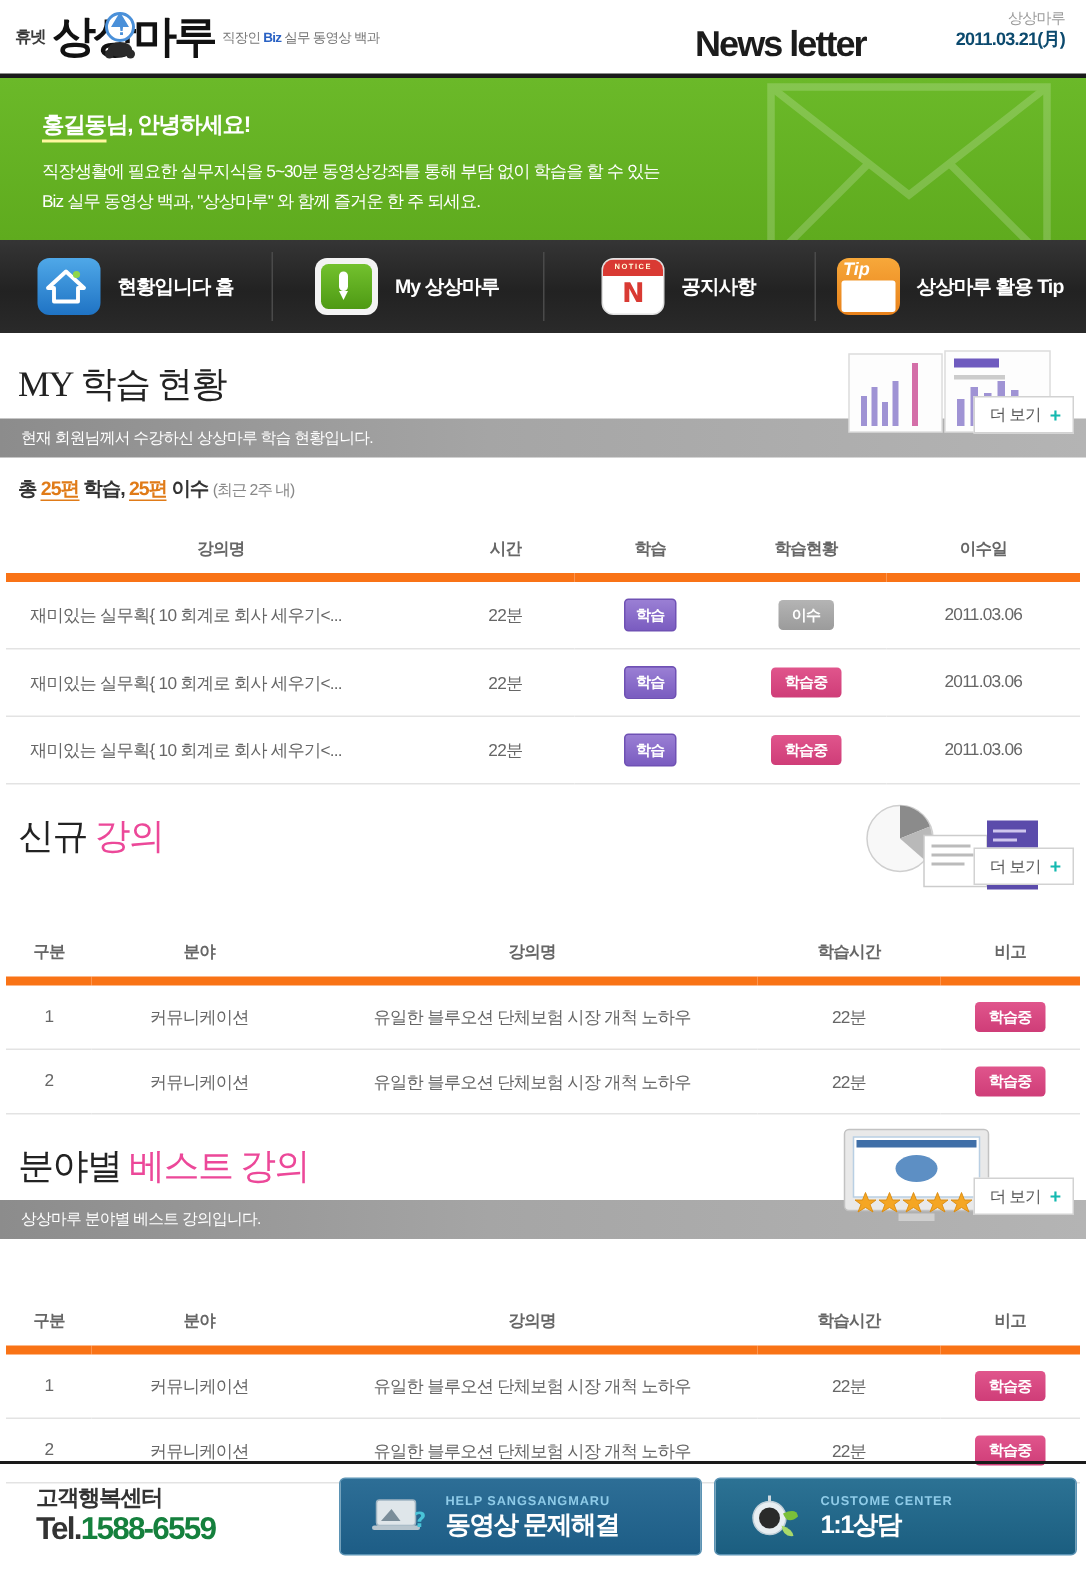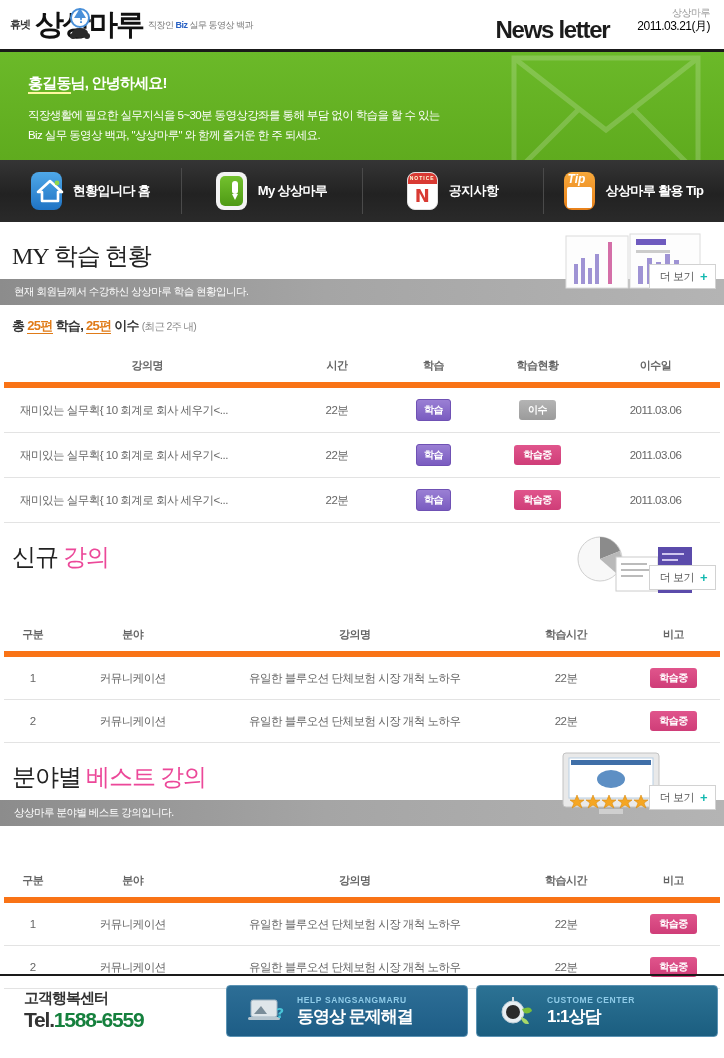--- a/index.html
+++ b/index.html
@@ -36,21 +36,21 @@
   .logo-tag b { color: #2a62c4; }
 
   .nl-wrap { text-align: right; padding-right: 6px; }
   .nl-sub { font-size: 10px; color: #9a9a9a; letter-spacing: -0.5px; line-height: 1.1; }
   .nl-row { display: flex; align-items: flex-start; gap: 28px; }
   .nl-title {
     font-size: 24px; font-weight: bold; color: #1c1c1c;
     letter-spacing: -1.3px; line-height: 1;
     font-family: "Liberation Sans", sans-serif;
   }
-  .nl-date { font-size: 12px; font-weight: normal; color: #000000; letter-spacing: -0.5px; }
+  .nl-date { font-size: 12px; font-weight: bold; color: #0c4a6e; letter-spacing: -0.5px; margin-left: 32px; }
 
   
   .banner {
     position: relative;
     height: 108px;
     background: #63b222;
     background: linear-gradient(180deg,#6bb929 0%, #5fab1e 100%);
     overflow: hidden;
     padding: 22px 0 0 28px;
   }
@@ -76,21 +76,21 @@
     display: flex;
   }
   .nav-item {
     flex: 1; display: flex; align-items: center; justify-content: center;
     gap: 11px; position: relative; cursor: pointer;
   }
   .nav-item + .nav-item::before {
     content:""; position: absolute; left: 0; top: 8px; bottom: 8px;
     width: 1px; background: #4a4a4a;
   }
-  .nav-ico { width: 31px; height: 38px; border-radius: 8px; position: relative; flex: none; }
+  .nav-ico { width: 42px; height: 38px; border-radius: 8px; position: relative; flex: none; }
   .ico-home { background: linear-gradient(180deg,#4fa8e8,#1f73c4); }
   .ico-my   { background: #f3f3f3; padding: 4px; }
   .ico-my-in{ width: 100%; height: 100%; border-radius: 5px; background: linear-gradient(180deg,#73c12e,#4e9a14); }
   .ico-notice{ background: #fff; overflow: hidden; border:1px solid #e0e0e0;}
   .ico-notice .top { height: 11px; background:#d93a33; color:#ffd; font-size:5px; text-align:center; letter-spacing:1px; line-height:11px; font-weight:bold;}
   .ico-notice .n { font-size: 18px; color:#d93a33; font-weight:bold; text-align:center; line-height:24px; font-family:"DejaVu Sans",sans-serif;}
   .ico-tip { background: linear-gradient(180deg,#f7a83a,#e8811a); overflow:hidden; }
   .ico-tip .t { font-size: 12px; color:#fff; font-weight:bold; font-style:italic; padding-left:4px; line-height:15px;}
   .ico-tip .pg { background:#fff; height:21px; margin: 0 3px; border-radius:2px;}
   .nav-label { font-size: 13px; color: #ffffff; font-weight: bold; letter-spacing: -0.6px; }

